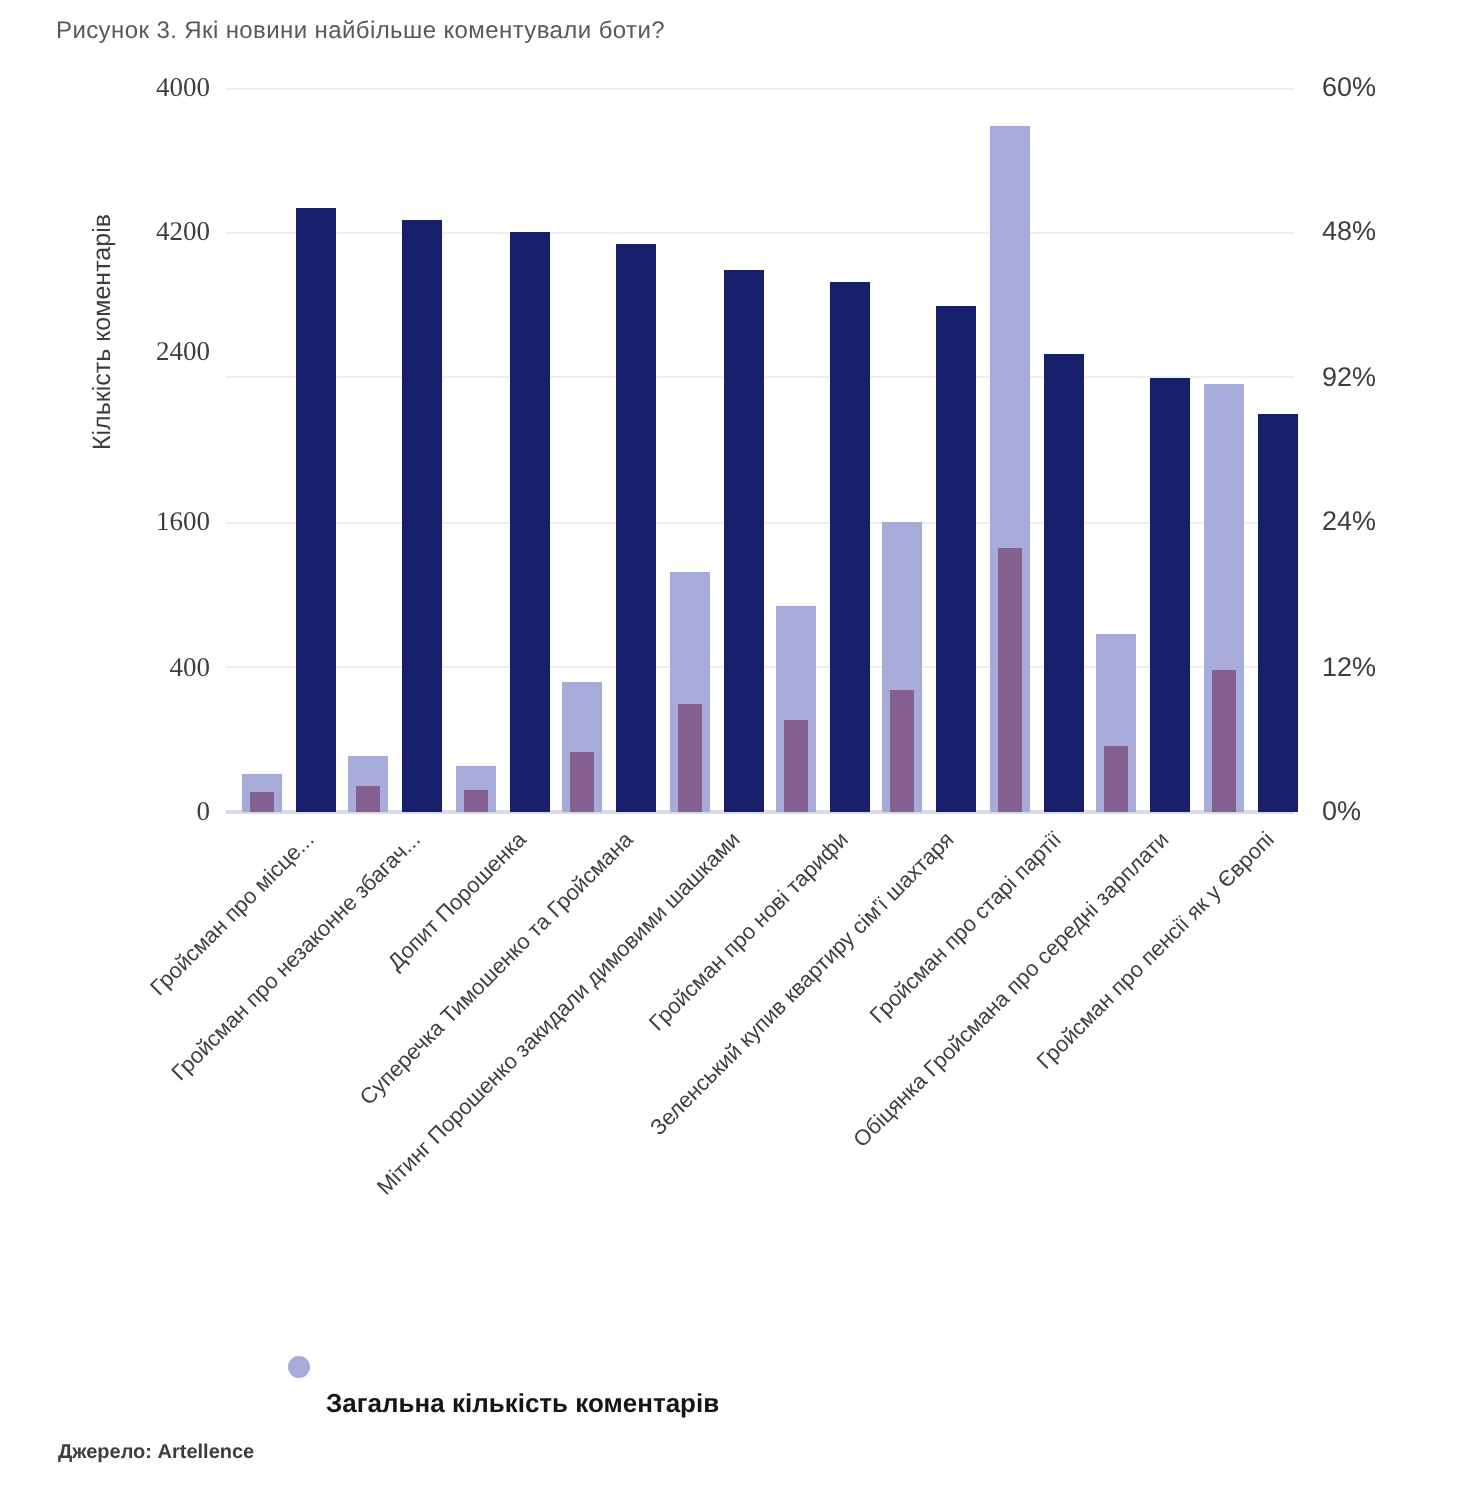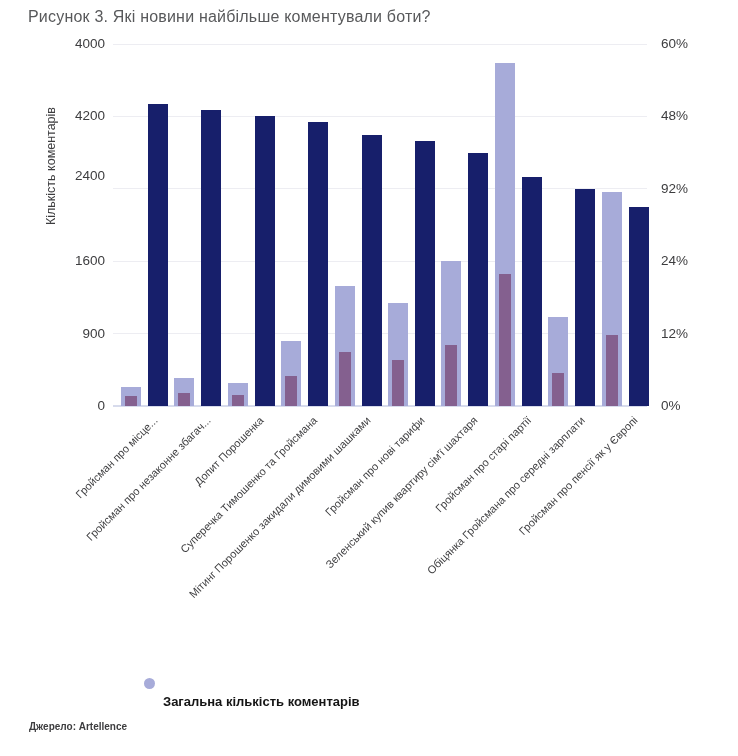--- a/index.html
+++ b/index.html
@@ -1,24 +1,24 @@
 <!DOCTYPE html>
 <html><head>
 <meta charset="utf-8">
 <style>
   html,body{margin:0;padding:0;background:#ffffff;}
   body{font-family:"Liberation Sans",sans-serif;}
   .page{position:relative;width:738px;height:756px;background:#fff;overflow:hidden;}
-  .fig-title{position:absolute;left:28px;top:8px;font-size:16px;color:#58595b;letter-spacing:.2px;}
+  .fig-title{position:absolute;left:28px;top:8px;font-size:12px;color:#58595b;letter-spacing:.2px;}
   .plot{position:absolute;left:0;top:0;width:738px;height:756px;}
   .gridline{position:absolute;height:1px;background:#ededf2;}
   .gridline.baseline{height:2px;background:#d7dbec;}
   .bar{position:absolute;}
   .tick{position:absolute;font-size:13.5px;color:#3d3d3f;line-height:18px;}
-  .tick.left{width:105px;text-align:right;left:0;}
+  .tick.left{width:105px;text-align:right;left:0;font-family:Liberation Serif, serif;}
   .tick.right{left:661px;text-align:center;}
   .yaxis-title{position:absolute;left:51px;top:225px;width:0;height:0;}
   .yaxis-title span{display:block;white-space:nowrap;transform:translate(-50%,-50%) rotate(-90deg);font-size:12.5px;color:#3d3d3f;}
   .xlabel{position:absolute;white-space:nowrap;font-size:11px;color:#3f3f41;transform-origin:100% 0;transform:rotate(-45deg);}
   .legend{position:absolute;left:144px;top:658px;}
   .legend-row{display:flex;align-items:center;margin-bottom:5px;}
   .legend-swatch{width:11px;height:11px;border-radius:50%;margin-right:8px;flex:0 0 auto;}
   .legend-label{font-size:13px;font-weight:bold;color:#151515;white-space:nowrap;margin-top:36px;}
   .source{position:absolute;left:29px;top:721px;font-size:10px;color:#3d3d3f;font-weight:bold;}
 </style>
@@ -26,21 +26,21 @@
 <body>
 
 <div class="page">
   <div class="fig-title">Рисунок 3. Які новини найбільше коментували боти?</div>
 
   <div class="plot" id="plot">
       <div class="gridline baseline" style="left: 113px; width: 534px; top: 405px;"></div>
       <div class="tick left" style="top: 397px;">0</div>
       <div class="tick right" style="top: 397px;">0%</div>
       <div class="gridline" style="left: 113px; width: 534px; top: 333.1px;"></div>
-      <div class="tick left" style="top: 324.6px;">900</div>
+      <div class="tick left" style="top: 324.6px;">400</div>
       <div class="tick right" style="top: 324.6px;">12%</div>
       <div class="gridline" style="left: 113px; width: 534px; top: 260.7px;"></div>
       <div class="tick left" style="top: 252.2px;">1600</div>
       <div class="tick right" style="top: 252.2px;">24%</div>
       <div class="gridline" style="left: 113px; width: 534px; top: 188.3px;"></div>
       <div class="tick left" style="top: 167px;">2400</div>
       <div class="tick right" style="top: 179.8px;">92%</div>
       <div class="gridline" style="left: 113px; width: 534px; top: 115.9px;"></div>
       <div class="tick left" style="top: 107.4px;">4200</div>
       <div class="tick right" style="top: 107.4px;">48%</div>

